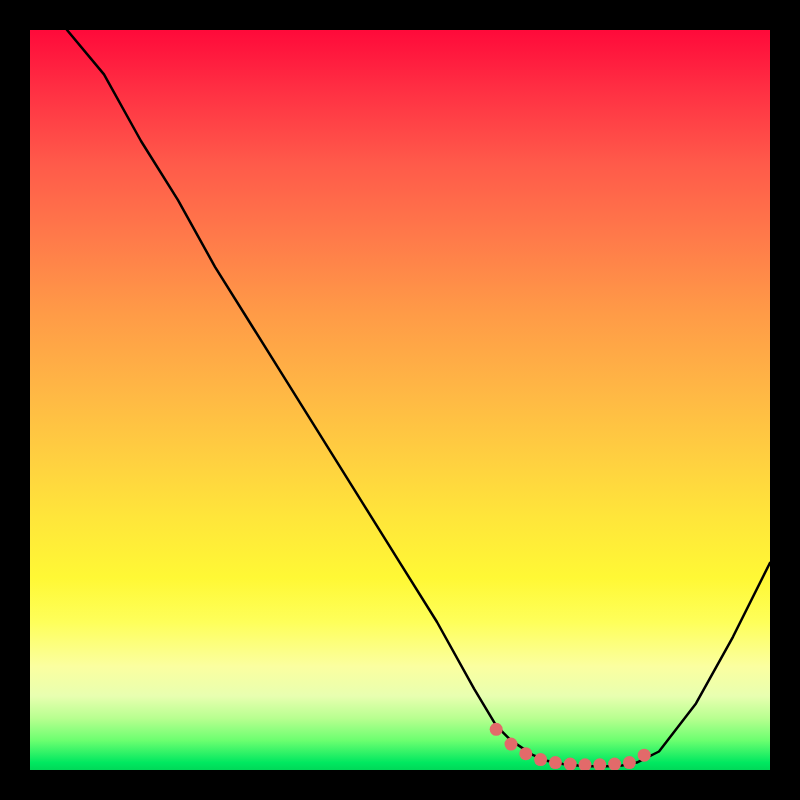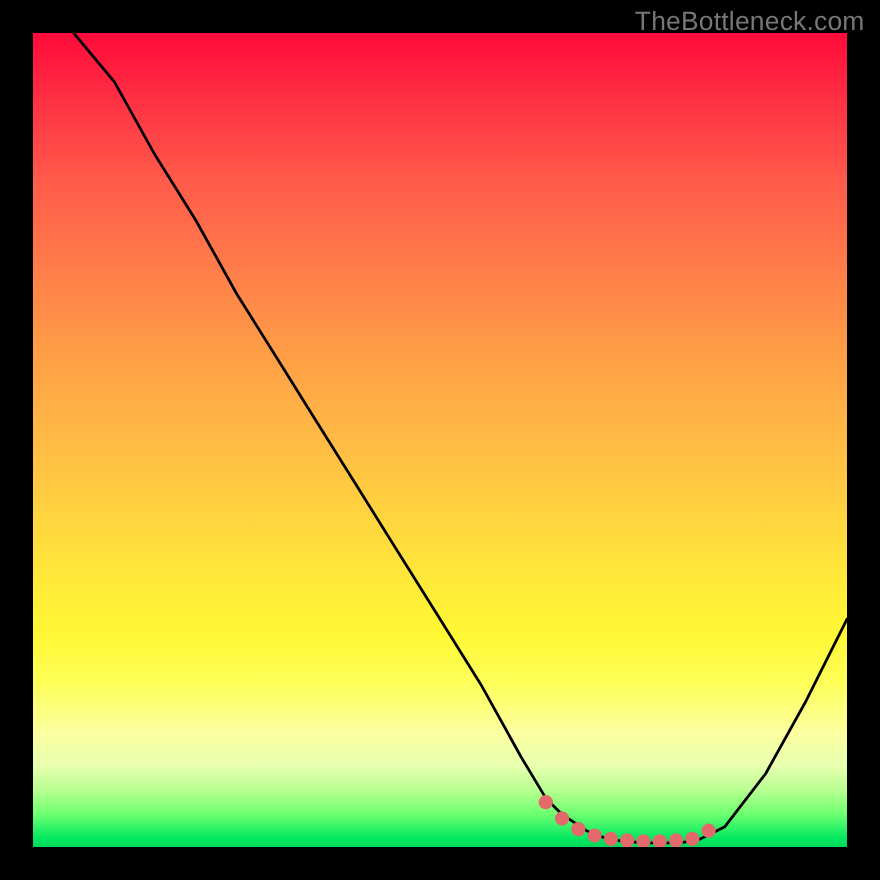--- a/index.html
+++ b/index.html
@@ -62,21 +62,20 @@
     top: 0;
     width: 740px;
     height: 740px;
     pointer-events: none;
   }
 </style>
 </head>
 <body>
 
 <div class="frame">
-  <div class="watermark">TheBottleneck.com</div>
   <div class="plot-outer">
     <div class="gradient"></div>
     <svg class="curve" viewBox="0 0 740 740" preserveAspectRatio="none">
       <path id="main-curve" fill="none" stroke="#000" stroke-width="2.5" stroke-linecap="round" stroke-linejoin="round" d="M37.0 0.0 L74.0 44.4 L111.0 111.0 L148.0 170.2 L185.0 236.8 L222.0 296.0 L259.0 355.2 L296.0 414.4 L333.0 473.6 L370.0 532.8 L407.0 592.0 L444.0 658.6 L466.2 695.6 L481.0 710.4 L503.2 725.2 L518.0 731.1 L532.8 734.1 L555.0 736.3 L577.2 736.3 L592.0 735.6 L606.8 732.6 L629.0 721.5 L666.0 673.4 L703.0 606.8 L740.0 532.8"></path>
       <g id="dots-group">
           <circle cx="466.2" cy="699.3" r="6.5" fill="#e26a6a"></circle>
           <circle cx="481.0" cy="714.1" r="6.5" fill="#e26a6a"></circle>
           <circle cx="495.8" cy="723.7" r="6.5" fill="#e26a6a"></circle>
           <circle cx="510.6" cy="729.6" r="6.5" fill="#e26a6a"></circle>
           <circle cx="525.4" cy="732.6" r="6.5" fill="#e26a6a"></circle>

